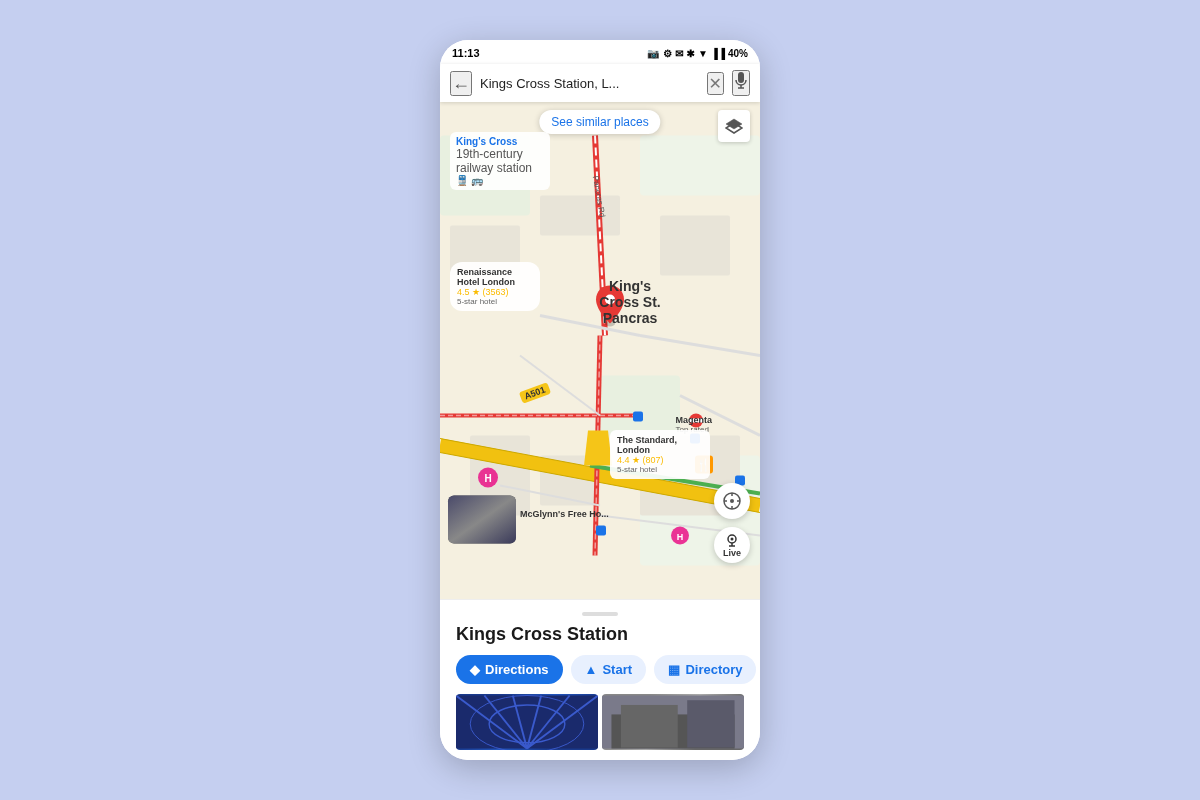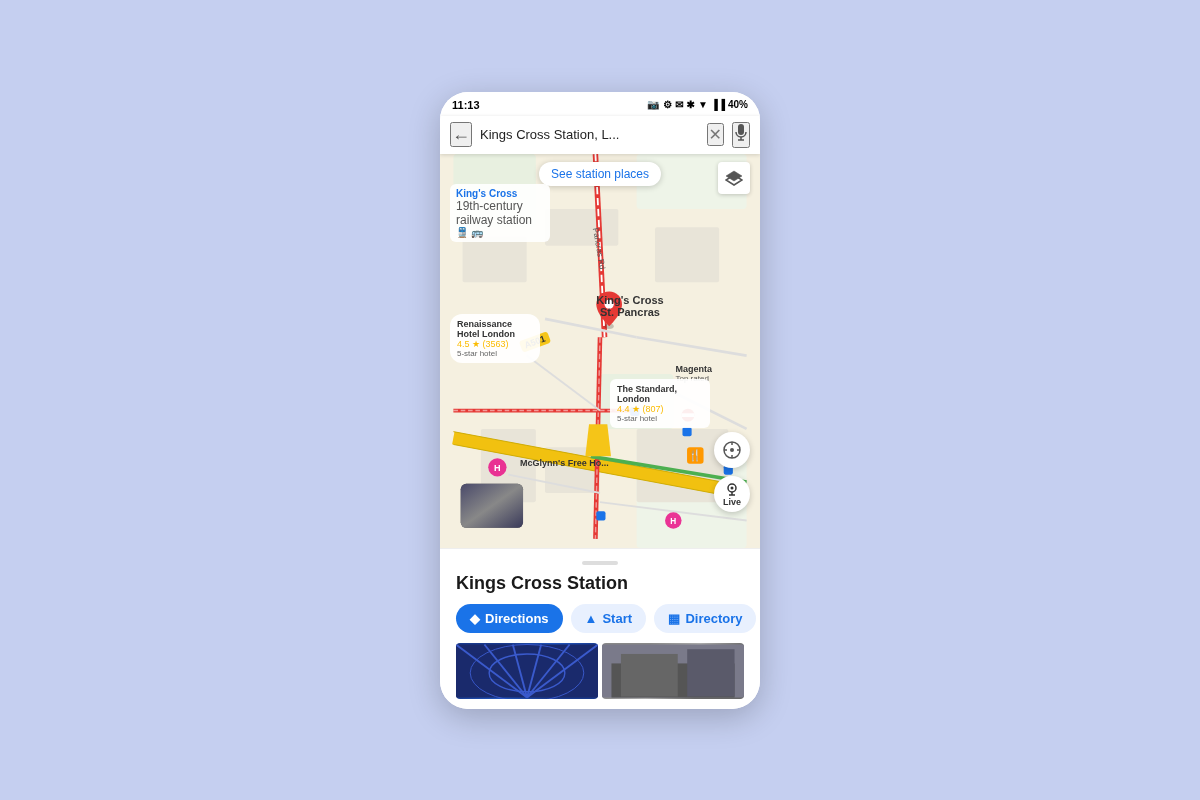--- a/index.html
+++ b/index.html
@@ -9,21 +9,21 @@
       background: #c5cff0;
       display: flex;
       align-items: center;
       justify-content: center;
       font-family: 'Arial', sans-serif;
       overflow: hidden;
     }
 
     .phone-container {
       width: 320px;
-      height: 617px;
+      height: 720px;
       background: #fff;
       border-radius: 28px;
       overflow: hidden;
       box-shadow: 0 8px 32px rgba(0,0,0,0.22);
       display: flex;
       flex-direction: column;
       position: relative;
     }
 
     
@@ -459,40 +459,40 @@
       <defs>
         <linearGradient id="buildingGrad" x1="0" y1="0" x2="1" y2="1">
           <stop offset="0%" stop-color="#4a4a6a"></stop>
           <stop offset="50%" stop-color="#888"></stop>
           <stop offset="100%" stop-color="#3a3a5a"></stop>
         </linearGradient>
       </defs>
     </svg>
 
     <div class="see-similar-chip">
-      <span>See station places</span>
+      <span>See similar places</span>
     </div>
 
     <div class="layers-btn">
       <svg width="18" height="18" viewBox="0 0 18 18">
         <polygon points="9,2 17,7 9,12 1,7" fill="#555" stroke="#555" stroke-width="0.5"></polygon>
         <polygon points="9,6 17,11 9,16 1,11" fill="none" stroke="#555" stroke-width="1.5"></polygon>
       </svg>
     </div>
 
     <div class="map-info-box">
       <div class="name">King's Cross</div>
       <div class="desc">19th-century railway station</div>
       
       <span style="color:#e53935;font-size:10px;">🚆</span>
       <span style="color:#1a73e8;font-size:10px;">🚌</span>
     </div>
 
     <div class="kcsp-label">
-      <div style="font-size:11px;font-weight:700;color:#333;">King's Cross St. Pancras</div>
+      <div style="font-size:14px;font-weight:700;color:#333;margin-top:36px;">King's Cross St. Pancras</div>
     </div>
 
     <div class="a501-label">A501</div>
 
     <div class="pancras-label">Pancras Rd</div>
 
     <div class="rating-box">
       <div class="rating-name">Renaissance Hotel London</div>
       <div class="rating-stars">4.5 ★ (3563)</div>
       <div class="rating-type">5-star hotel</div>

